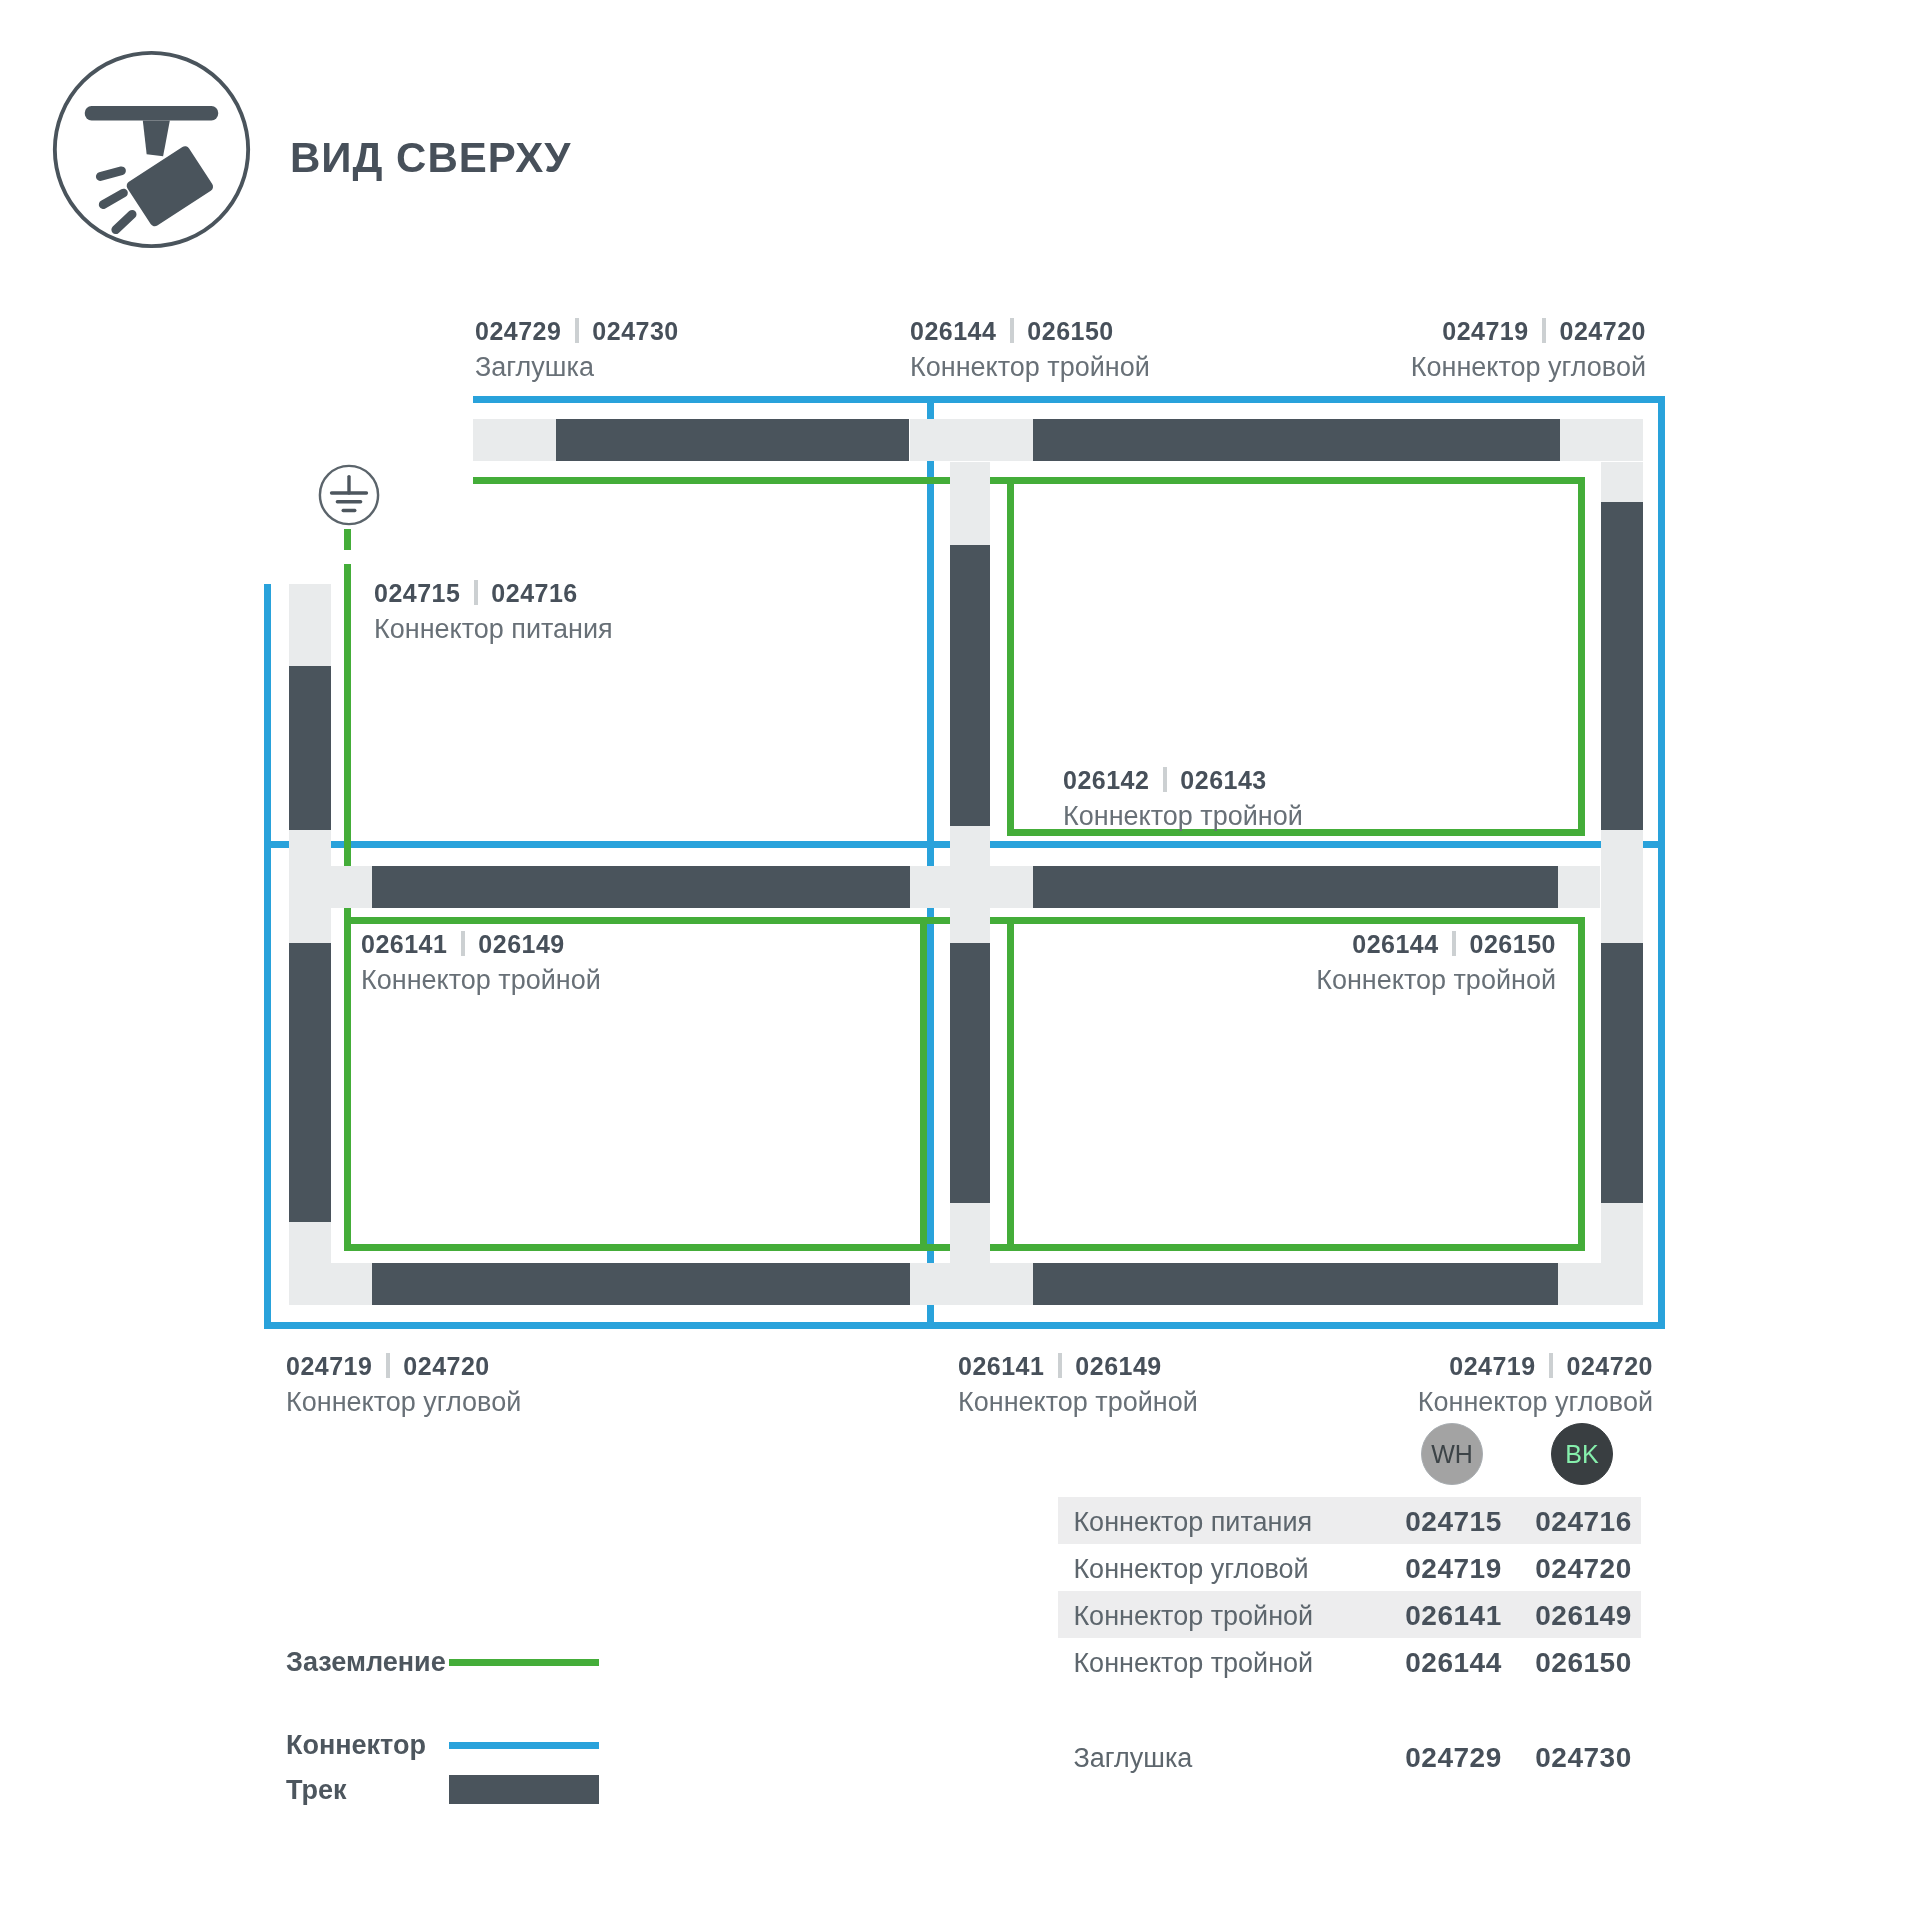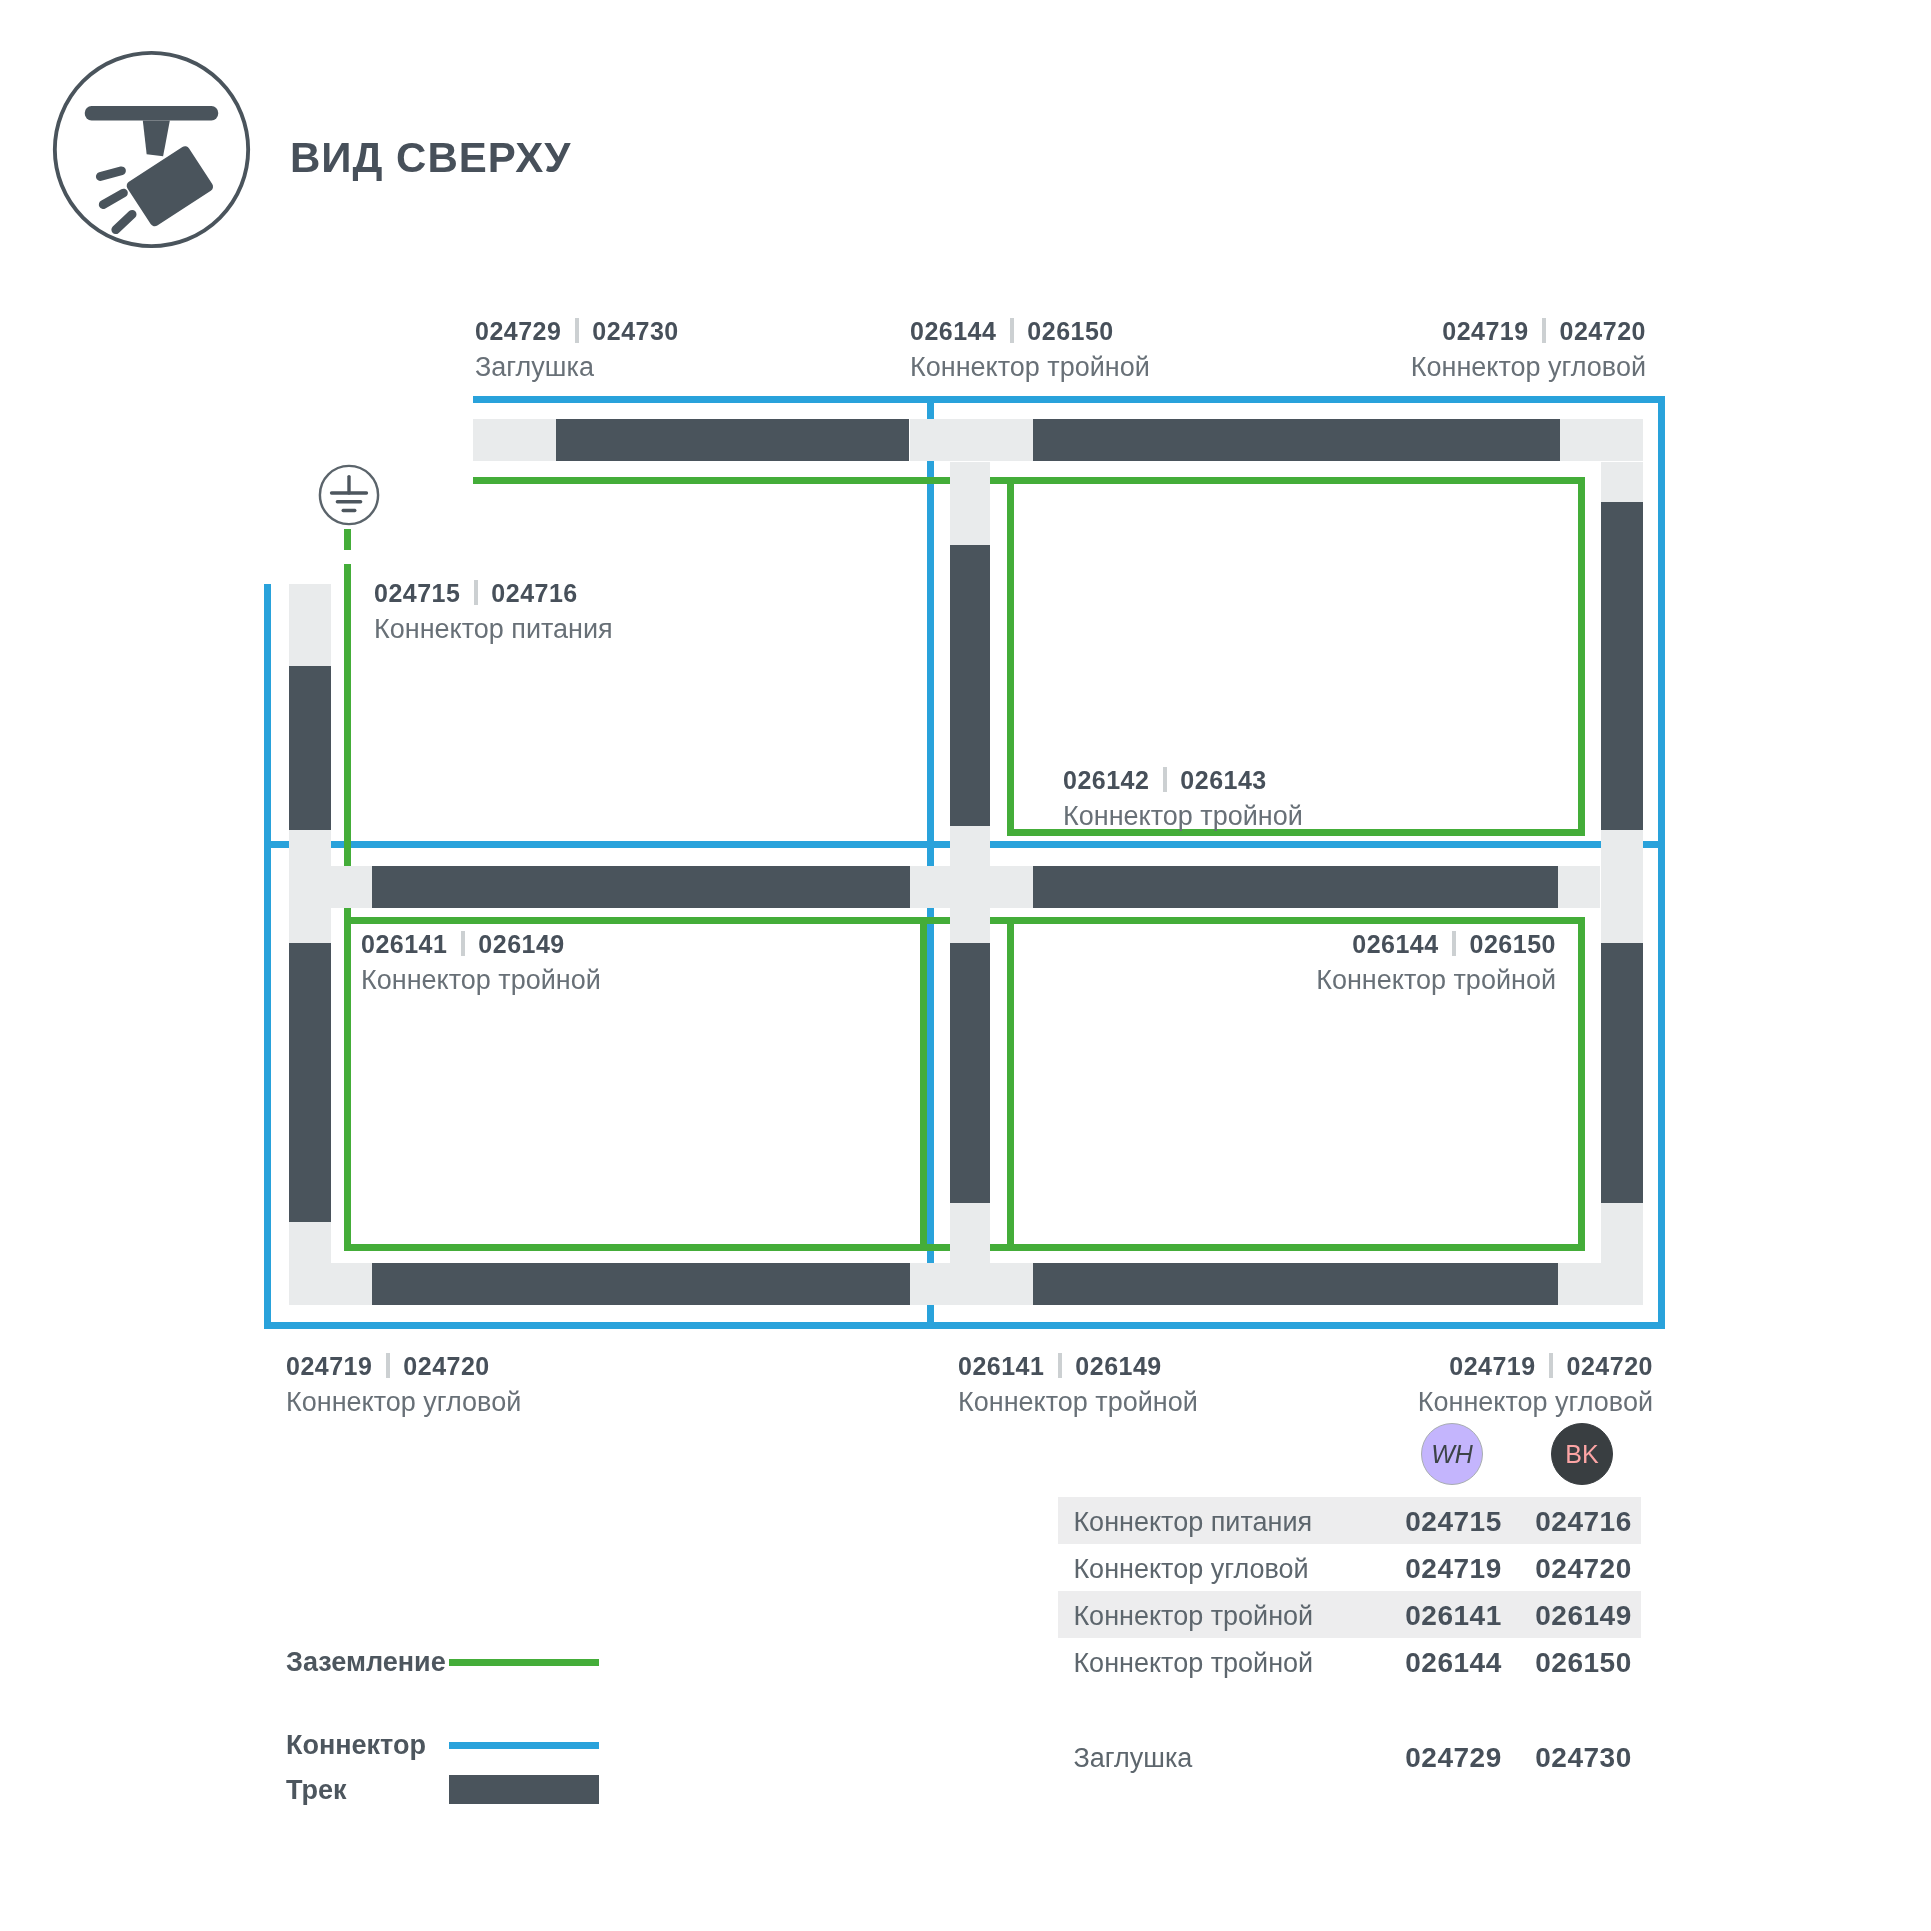--- a/index.html
+++ b/index.html
@@ -27,22 +27,22 @@
   
   .legend-row{position:absolute;z-index:3;}
   .legend-label{position:absolute;left:0;top:0;font-size:27px;font-weight:600;color:#4d565e;white-space:nowrap;}
   .sw{position:absolute;left:163px;}
   .sw-ground{top:11.6px;width:150px;height:7.7px;background:#44ad39;}
   .sw-track{top:0px;width:150px;height:29px;background:#4a545c;}
   .sw-neutral{top:11.6px;width:150px;height:7.7px;background:#29a2db;}
   
   .badge{position:absolute;width:60px;height:60px;border-radius:50%;z-index:3;
          display:flex;align-items:center;justify-content:center;font-size:25px;}
-  .badge.wh{background:#c4b5fd;border:1.9px solid #a8adb1;color:#3c4347;font-style:italic;}
-  .badge.bk{background:#393e41;border:1.9px solid #393e41;color:#fca5a5;}
+  .badge.wh{background:#a3a3a3;border:1.9px solid #a8adb1;color:#3c4347;}
+  .badge.bk{background:#393e41;border:1.9px solid #393e41;color:#86efac;}
   .trow{position:absolute;left:1058px;width:583px;height:47px;z-index:2;}
   .trow.alt{background:#ededee;}
   .trow .tname{position:absolute;left:15.4px;top:9.7px;font-size:27px;color:#5d666d;white-space:nowrap;}
   .trow .twh,.trow .tbk{position:absolute;top:8.7px;width:97px;text-align:center;
         font-size:28px;font-weight:700;color:#47505a;letter-spacing:0.5px;}
   .trow .twh{left:1405px;margin-left:-1058px;}
   .trow .tbk{left:1535px;margin-left:-1058px;}
 </style>
 </head>
 <body>

